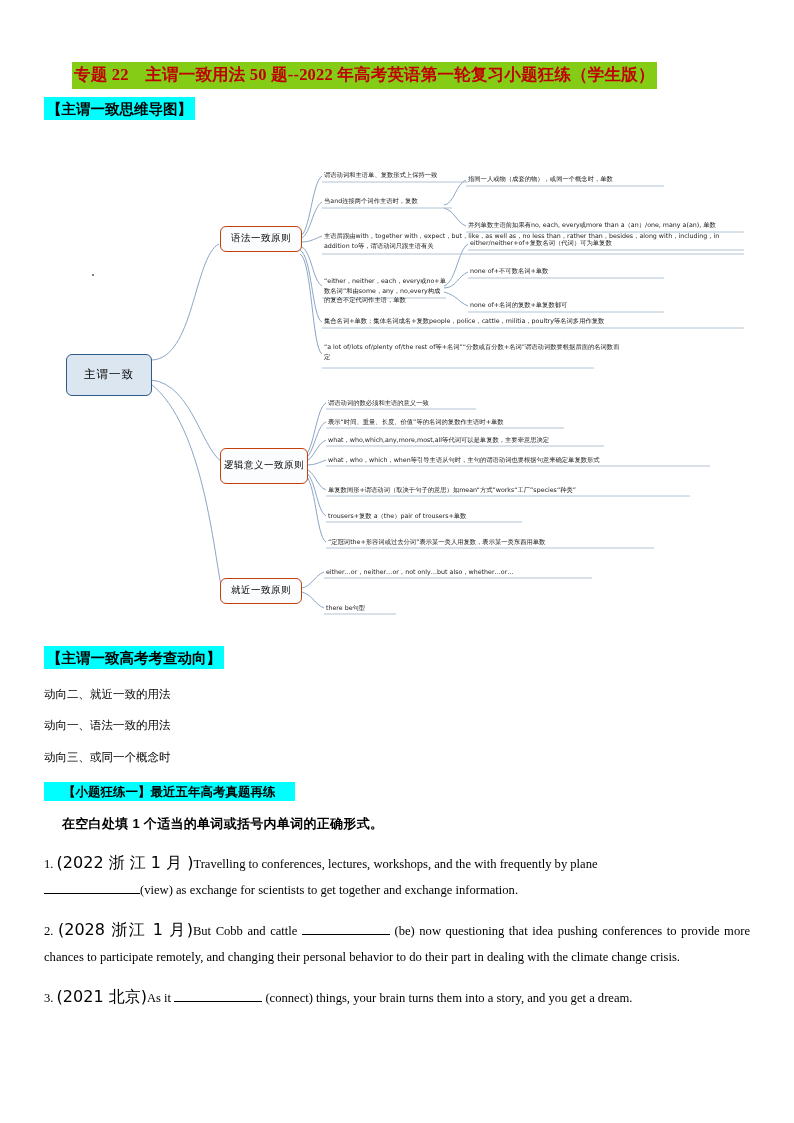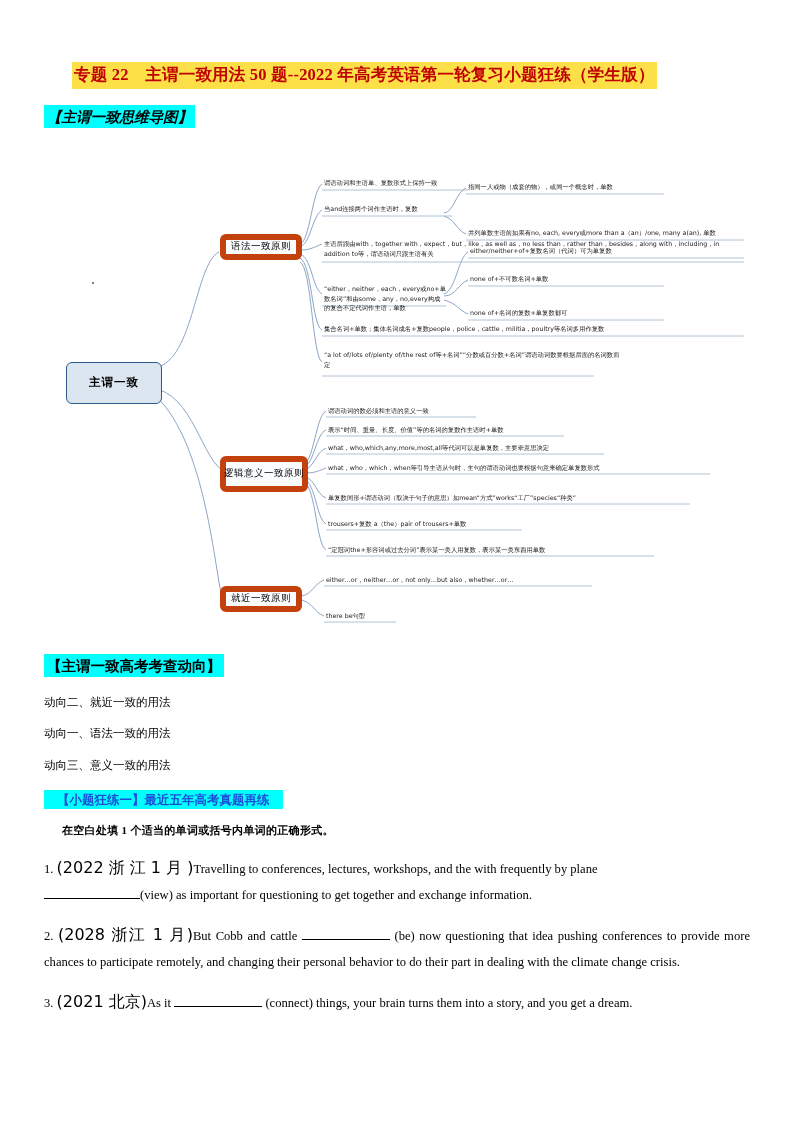--- a/index.html
+++ b/index.html
@@ -23,49 +23,49 @@
     box-sizing: border-box;
     padding: 0 44px;
   }
 
   
   .doc-title {
     margin-top: 62px;
     font-size: 16.5px;
     font-weight: bold;
     color: #C00000;
-    background: #fde047;
+    background: #84cc16;
     display: inline-block;
     line-height: 1.5;
     letter-spacing: 0.2px;
     padding: 1px 2px;
   }
   .title-wrap { margin-left: 28px; }
 
   
   .sec-head {
     display: inline-block;
     background: #00FFFF;
     color: #000000;
     font-weight: bold;
     font-size: 14.5px;
     line-height: 1.45;
     padding: 1px 3px;
     font-family: "DejaVu Serif", serif;
   }
-  .sec-head-row { margin-top: 16px; font-style: italic; }
+  .sec-head-row { margin-top: 8px; }
 
   .sec-head-mixed {
     display: inline-block;
     background: #00FFFF;
-    color: #1d4ed8;
+    color: #000000;
     font-weight: bold;
     font-size: 12.5px;
     line-height: 1.4;
-    padding: 1px 13px;
+    padding: 1px 19px;
     font-family: "DejaVu Serif", serif;
   }
 
   
   .mindmap {
     position: relative;
     width: 706px;
     height: 520px;
     margin-top: 6px;
   }
@@ -86,21 +86,21 @@
   }
   .node-root {
     border: 1.6px solid #2E5C8A;
     background: #DCE6F1;
     border-radius: 6px;
     font-size: 11.5px;
     color: #000;
     letter-spacing: 1px;
   }
   .node-branch {
-    border: 6px solid #c2410c;
+    border: 1px solid #c2410c;
     background: #FBFCFE;
     border-radius: 6px;
     font-size: 9.5px;
     color: #000;
     letter-spacing: .5px;
   }
   .leaf {
     position: absolute;
     font-family: "DejaVu Sans", sans-serif;
     font-size: 6.3px;
@@ -121,23 +121,23 @@
   .trend-line {
     font-family: "DejaVu Sans", sans-serif;
     font-size: 11.5px;
     line-height: 1.1;
     margin-top: 19px;
     color: #000;
   }
 
   
   .instruction {
-    font-family: Liberation Serif, serif;
+    font-family: Liberation Sans, sans-serif;
     font-weight: bold;
-    font-size: 11px;
+    font-size: 13px;
     margin-top: 14px;
     margin-left: 18px;
     letter-spacing: .3px;
   }
 
   
   .q {
     font-family: "Liberation Serif", serif;
     font-size: 12.6px;
     line-height: 1.95;
@@ -226,21 +226,21 @@
         <line x1="282" y1="396" x2="478" y2="396"></line>
         <line x1="282" y1="422" x2="610" y2="422"></line>
 
         <line x1="280" y1="452" x2="548" y2="452"></line>
         <line x1="280" y1="488" x2="352" y2="488"></line>
       </g>
     </svg>
 
     <div class="dot-artifact" style="left:48px; top:148px;"></div>
 
-    <div class="node node-root" style="left:22px; top:228px; width:96px; height:42px;font-weight:bold;">主谓一致</div>
+    <div class="node node-root" style="left:22px; top:228px; width:86px; height:42px;">主谓一致</div>
 
     <div class="node node-branch" style="left:176px; top:100px; width:82px; height:26px;">语法一致原则</div>
     <div class="node node-branch" style="left:176px; top:322px; width:88px; height:36px;">逻辑意义一致原则</div>
     <div class="node node-branch" style="left:176px; top:452px; width:82px; height:26px;">就近一致原则</div>
 
     <div class="leaf" style="left:280px; top:44px;">谓语动词和主语单、复数形式上保持一致</div>
     <div class="leaf" style="left:280px; top:70px;">当and连接两个词作主语时，复数</div>
     <div class="leaf" style="left:424px; top:48px;">指同一人或物（成套的物），或同一个概念时，单数</div>
     <div class="leaf" style="left:424px; top:94px;">并列单数主语前如果有no, each, every或more than a（an）/one, many a(an), 单数</div>
 
@@ -265,32 +265,32 @@
     <div class="leaf" style="left:282px; top:441px;">either…or，neither…or，not only…but also，whether…or…</div>
     <div class="leaf" style="left:282px; top:477px;">there be句型</div>
   </div>
 
   <div>
     <span class="sec-head">【主谓一致高考考查动向】</span>
   </div>
 
   <div class="trend-line">动向二、就近一致的用法</div>
   <div class="trend-line">动向一、语法一致的用法</div>
-  <div class="trend-line">动向三、意义一致的用法</div>
+  <div class="trend-line">动向三、或同一个概念时</div>
 
   <div style="margin-top:18px;">
     <span class="sec-head-mixed"><span>【小题狂练一】</span><span>最近五年高考真题再练</span></span>
   </div>
 
   <div class="instruction">在空白处填 1 个适当的单词或括号内单词的正确形式。</div>
 
   <div class="q q1">
     <span>1.</span>
     <span class="cn">(2022 浙 江 1 月 )</span><span>Travelling  to  conferences,  lectures,  workshops,  and  the  with  frequently  by  plane</span>
-    <span class="q-line2"><span class="blank wide"></span><span>(view) as important for questioning to get together and exchange information.</span></span>
+    <span class="q-line2"><span class="blank wide"></span><span>(view) as exchange for scientists to get together and exchange information.</span></span>
   </div>
 
   <div class="q">
     <span>2.</span>
     <span class="cn">(2028 浙江 1 月)</span><span>But Cobb and cattle</span>
     <span class="blank"></span>
     <span>(be) now questioning that idea pushing conferences to provide more chances to participate remotely, and changing their personal behavior to do their part in dealing with the climate change crisis.</span>
   </div>
 
   <div class="q">

